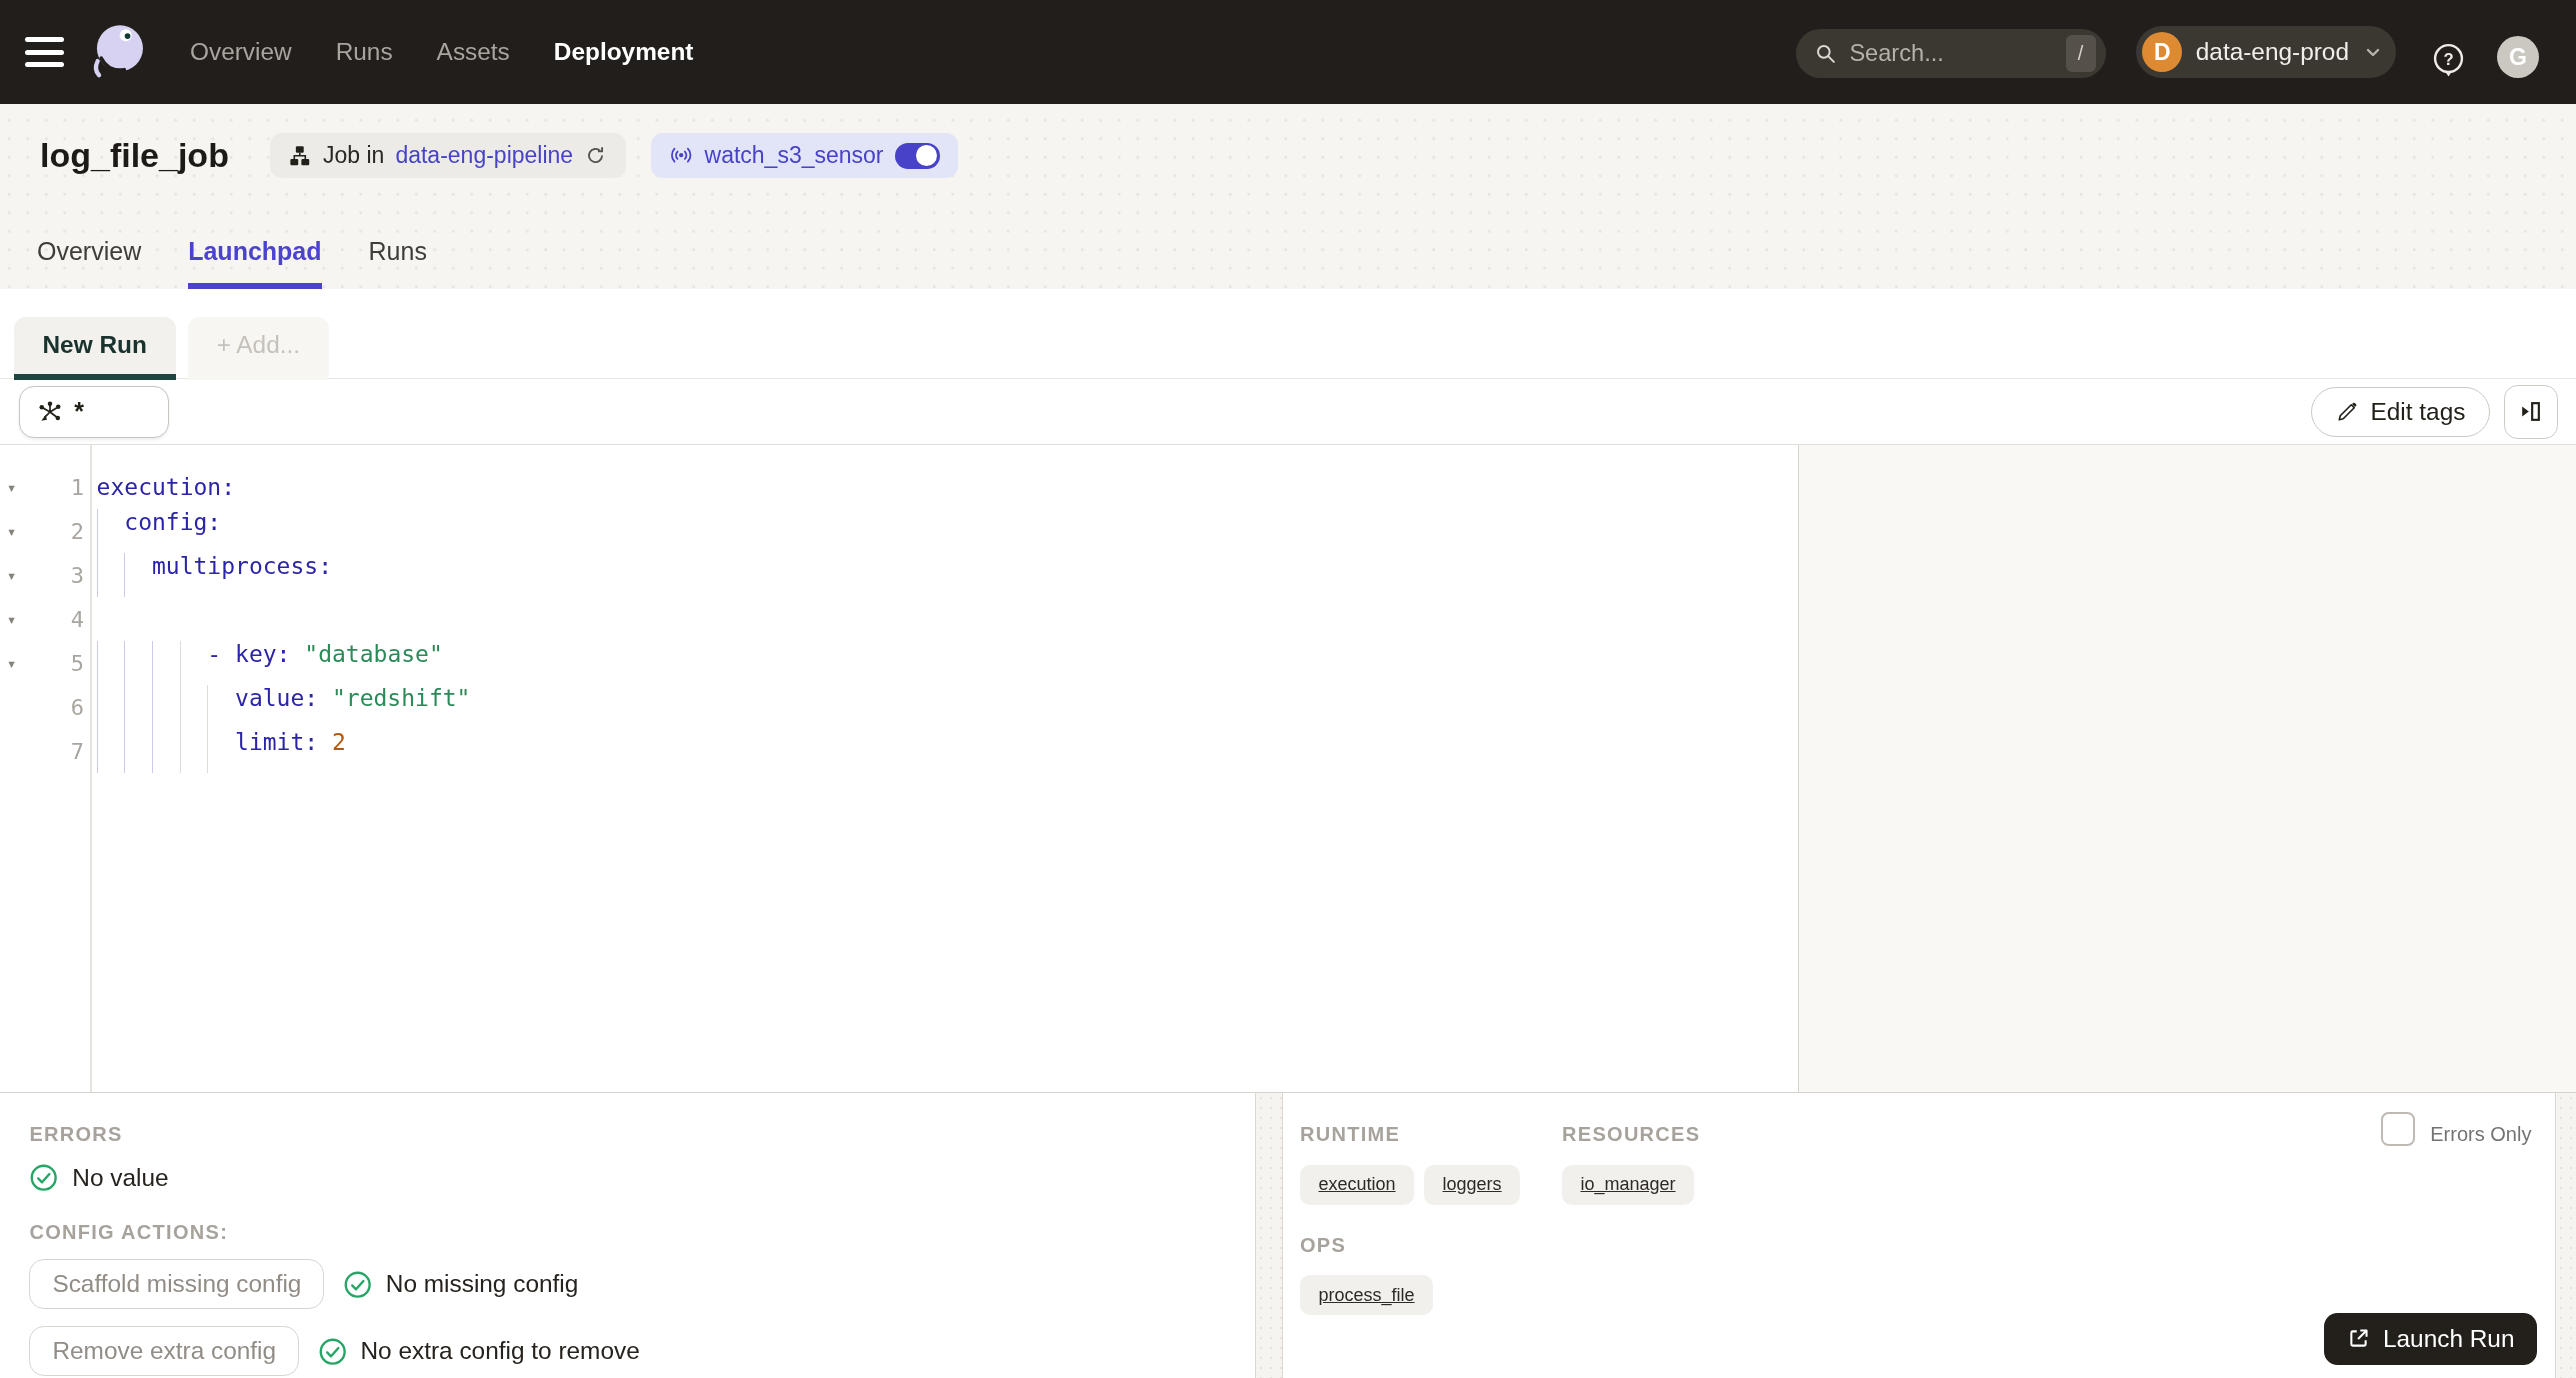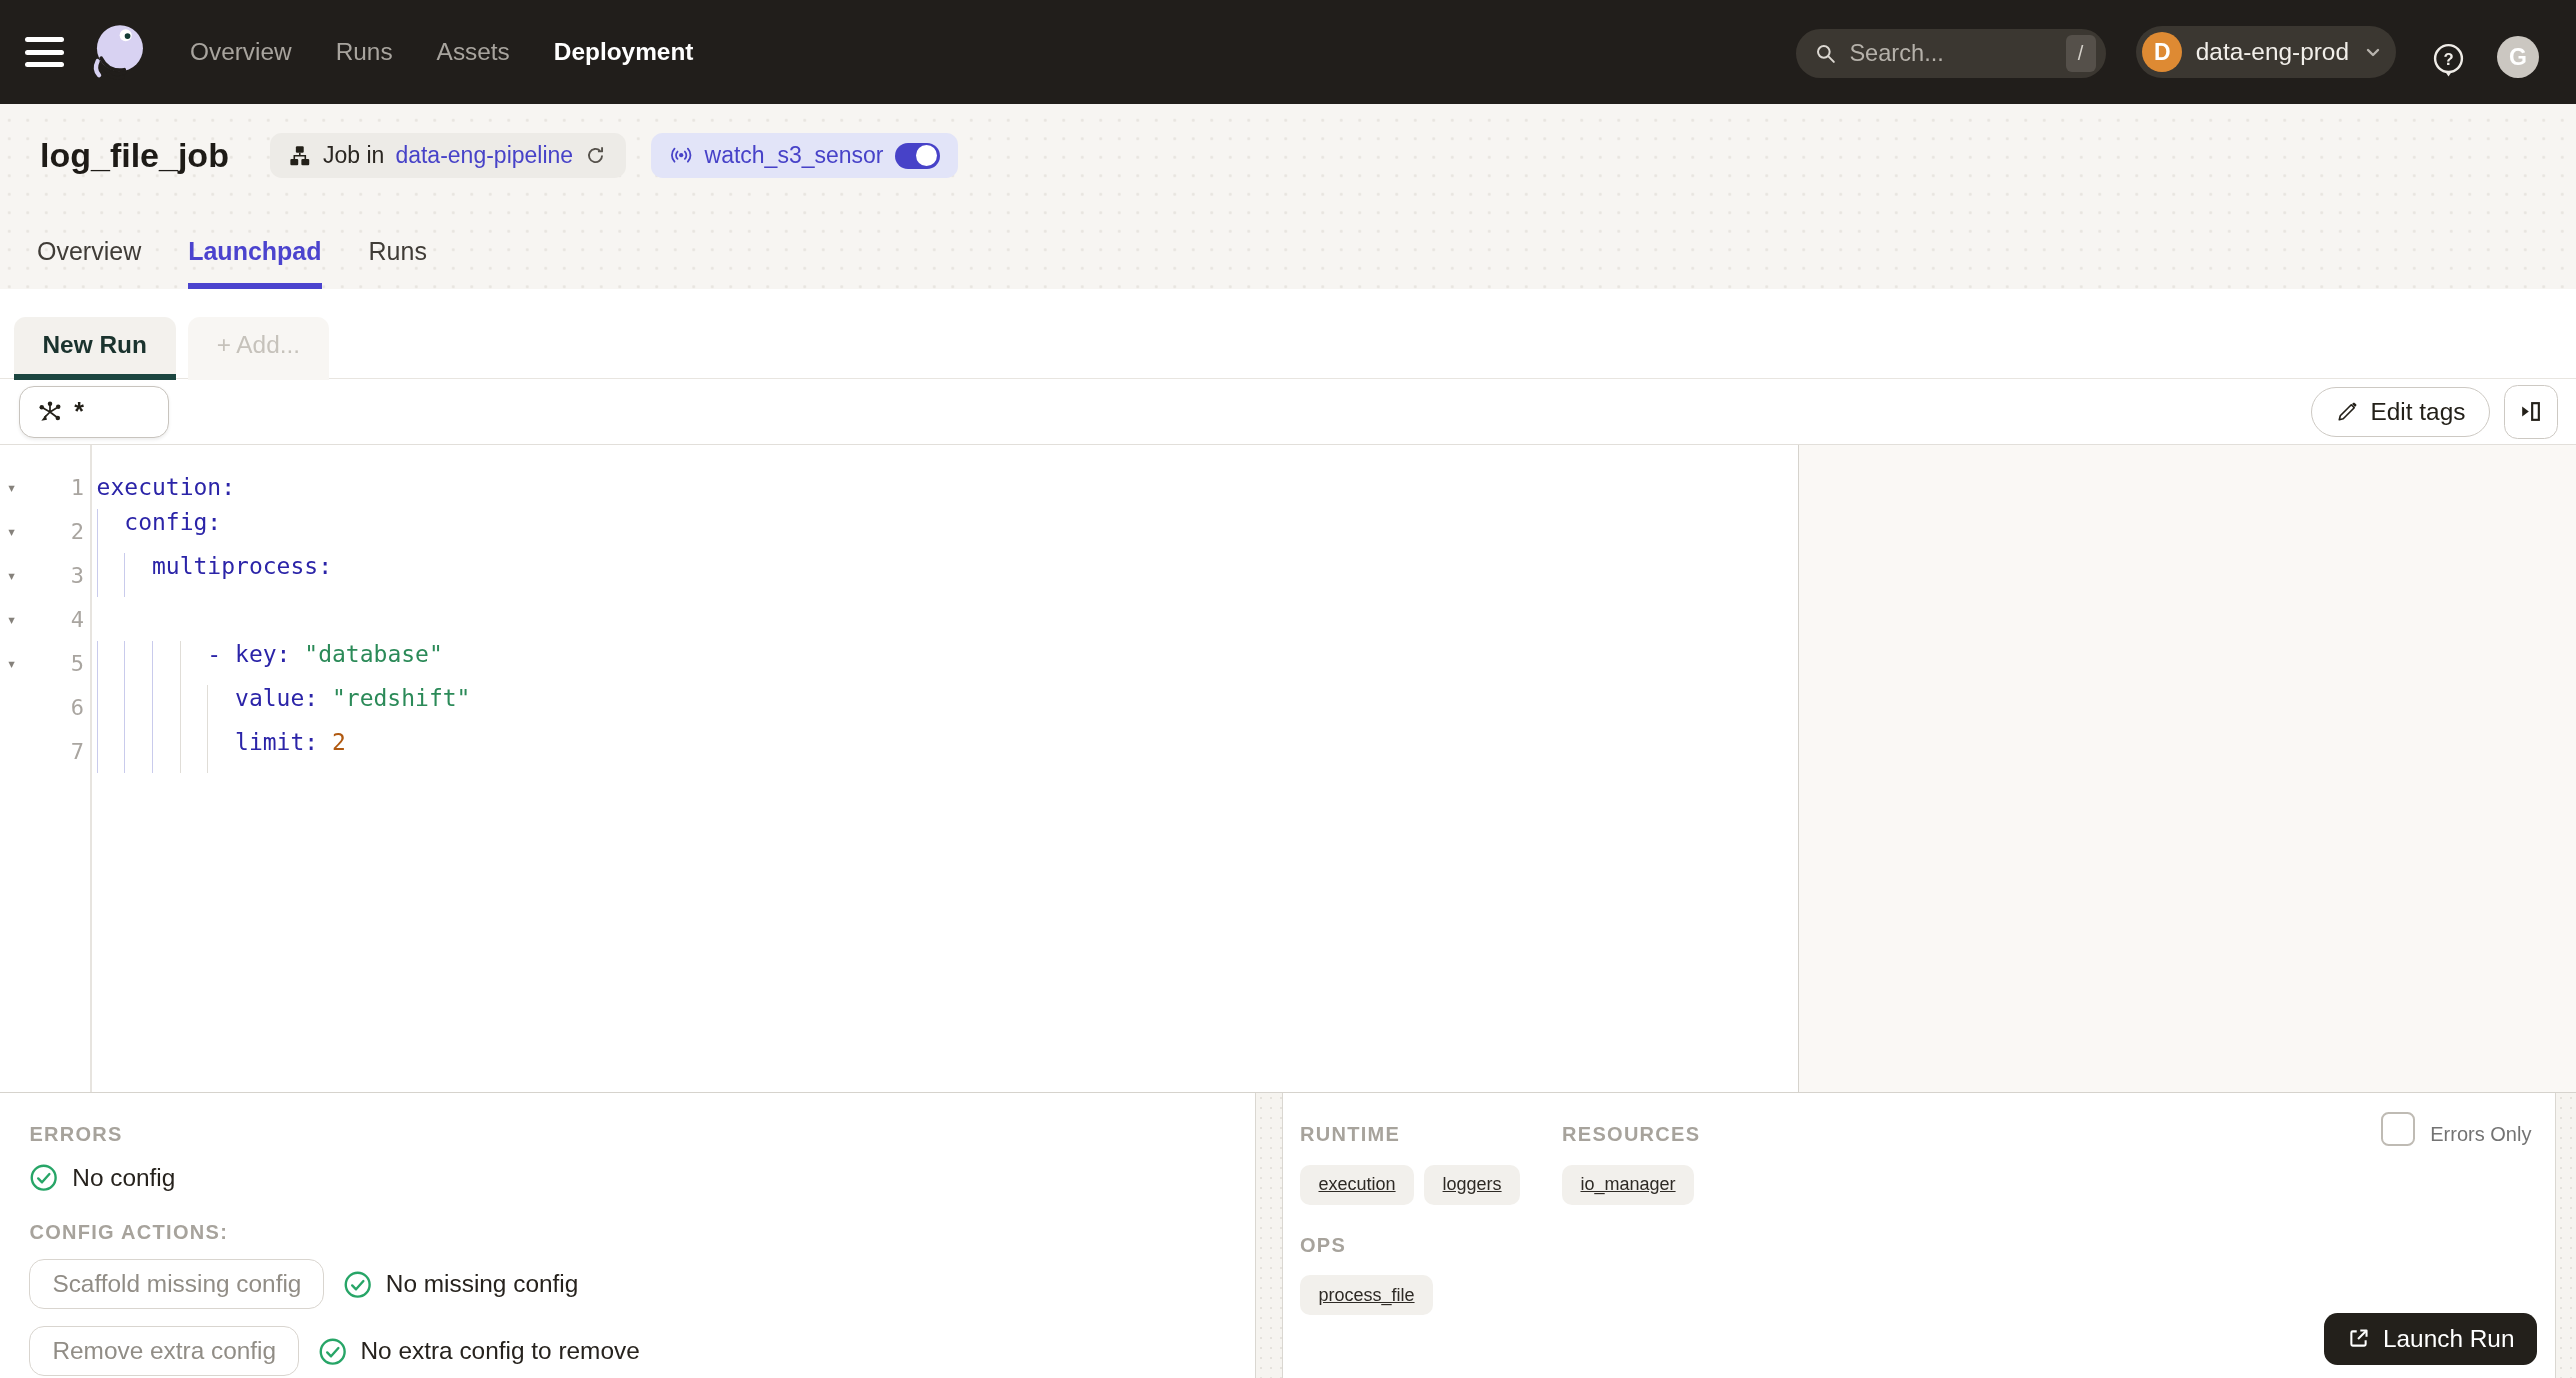--- a/index.html
+++ b/index.html
@@ -272,21 +272,21 @@
     <div class="bottom">
       <div class="bl">
         <div class="seclabel">ERRORS</div>
         <div class="staterow">
           <span style="display:flex;">
             <svg viewBox="0 0 32 32" width="29.4" height="29.4">
                 <circle cx="16" cy="16" r="13" fill="none" stroke="#27A567" stroke-width="2.6"></circle>
                 <path d="M10 16.8l4.2 4.2 8-9" fill="none" stroke="#27A567" stroke-width="2.6" stroke-linecap="round" stroke-linejoin="round"></path>
               </svg>
           </span>
-          <span>No config</span>
+          <span>No value</span>
         </div>
         <div class="seclabel mt34">CONFIG ACTIONS:</div>
         <div id="actionRows">
             <div class="actionrow">
               <button class="actionbtn">Scaffold missing config</button>
               <span class="statusrow">
                 <span style="display: flex;">
                   <svg viewBox="0 0 32 32" width="29.4" height="29.4">
                     <circle cx="16" cy="16" r="13" fill="none" stroke="#27A567" stroke-width="2.6"></circle>
                     <path d="M10 16.8l4.2 4.2 8-9" fill="none" stroke="#27A567" stroke-width="2.6" stroke-linecap="round" stroke-linejoin="round"></path>

